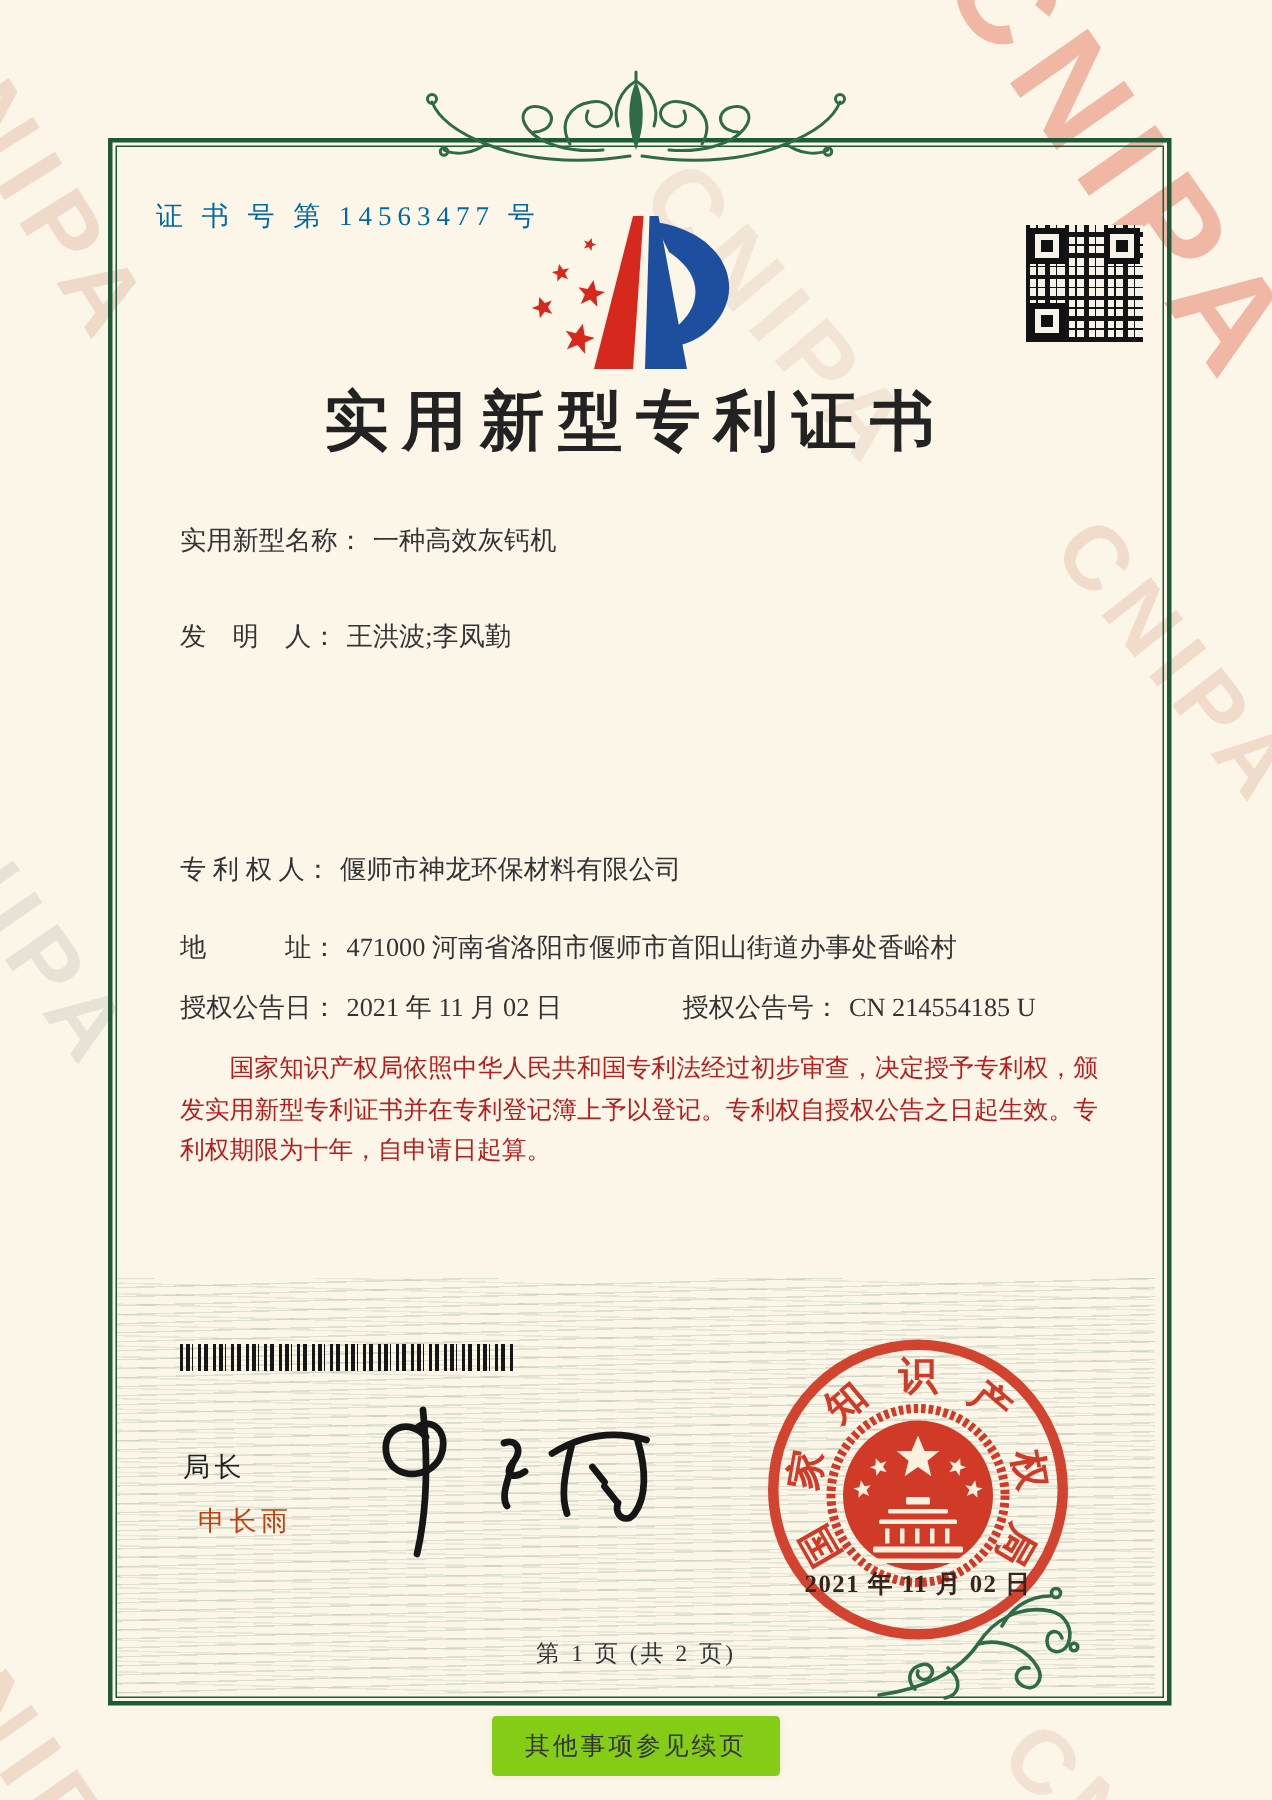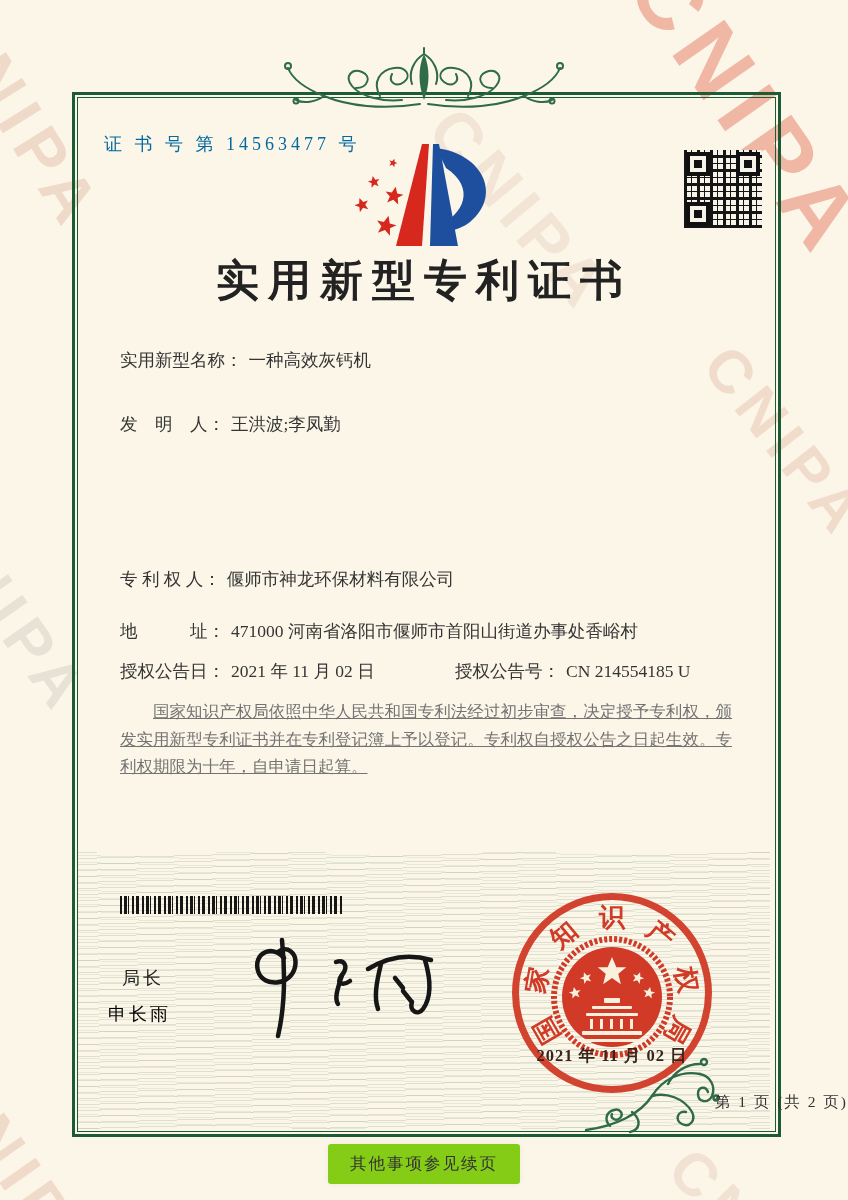--- a/index.html
+++ b/index.html
@@ -46,55 +46,55 @@
          letter-spacing:9px;color:#222;z-index:4;}
 
   
   .row{position:absolute;left:120px;width:628px;font-size:17.5px;color:#343434;z-index:4;white-space:nowrap;}
   .row .lbl{display:inline-block;}
   .row .val{margin-left:6px;}
   .r1{top:348px;font-family:Liberation Mono, monospace;} .r2{top:412px;} .r3{top:464px;} .r4{top:515px;} .r5{top:567px;} .r6{top:619px;} .r7{top:659px;}
   .pair2{position:absolute;left:335px;top:0;}
 
   
-  .paras{position:absolute;left:120px;top:698px;width:612px;font-size:16.5px;line-height:27.5px;color:#737373;z-index:4;text-align:justify;text-decoration:underline;}
+  .paras{position:absolute;left:120px;top:698px;width:612px;font-size:16.5px;line-height:27.5px;color:#b91c1c;z-index:4;text-align:justify;}
   .paras p{margin:0;text-indent:2em;}
 
   
   .barcode{position:absolute;left:120px;top:896px;width:224px;height:18px;z-index:4;
     background:repeating-linear-gradient(90deg,
       #161616 0 2px, transparent 2px 4px,
       #161616 4px 7px, transparent 7px 8px,
       #161616 8px 9px, transparent 9px 12px,
       #161616 12px 14px, transparent 14px 16px,
       #161616 16px 19px, transparent 19px 22px);}
   .sign-title{position:absolute;left:122px;top:966px;font-family:"Liberation Sans",sans-serif;
       font-size:18px;letter-spacing:3px;color:#222;z-index:4;}
-  .sign-name{position:absolute;left:108px;top:1002px;font-family:"Liberation Sans",sans-serif;
-      font-size:18px;letter-spacing:3px;color:#000000;z-index:4;}
+  .sign-name{position:absolute;left:132px;top:1002px;font-family:"Liberation Sans",sans-serif;
+      font-size:18px;letter-spacing:3px;color:#c2410c;z-index:4;}
   .signature{position:absolute;left:238px;top:928px;z-index:5;}
 
   
   .seal{position:absolute;left:512px;top:893px;width:200px;height:200px;z-index:5;}
   .seal .ring{position:absolute;inset:0;border:7px solid #d13a26;border-radius:50%;opacity:.95;}
   .seal .emblem{position:absolute;left:0;top:0;}
   .seal .sc{position:absolute;font-size:26px;font-weight:bold;color:#d13a26;line-height:1;
             transform-origin:center;}
   .sc1{left:35px;top:137px;transform:translate(-50%,-50%) rotate(-120deg);}
   .sc2{left:26px;top:87px; transform:translate(-50%,-50%) rotate(-80deg);}
   .sc3{left:52px;top:42px; transform:translate(-50%,-50%) rotate(-40deg);}
   .sc4{left:100px;top:25px;transform:translate(-50%,-50%) rotate(0deg);}
   .sc5{left:148px;top:42px;transform:translate(-50%,-50%) rotate(40deg);}
   .sc6{left:174px;top:87px;transform:translate(-50%,-50%) rotate(80deg);}
   .sc7{left:165px;top:137px;transform:translate(-50%,-50%) rotate(120deg);}
   .seal-date{position:absolute;left:-10px;top:152px;width:220px;text-align:center;
       font-size:16.5px;font-weight:bold;letter-spacing:1px;color:#38241d;z-index:6;}
 
   
-  .page-no{position:absolute;left:0;right:0;top:1092px;text-align:right;font-size:15.5px;
+  .page-no{position:absolute;left:0;right:0;top:1092px;text-align:center;font-size:15.5px;
       letter-spacing:2px;color:#333;z-index:4;}
   .continue{position:absolute;left:50%;transform:translateX(-50%);top:1144px;background:#84cc16;
       padding:9px 22px;font-size:16.5px;letter-spacing:2px;color:#333;z-index:4;
       box-shadow:0 0 6px rgba(0,0,0,.06);border-radius:3px;white-space:nowrap;}
 </style>
 </head>
 <body>
 
 <div class="page">
 

